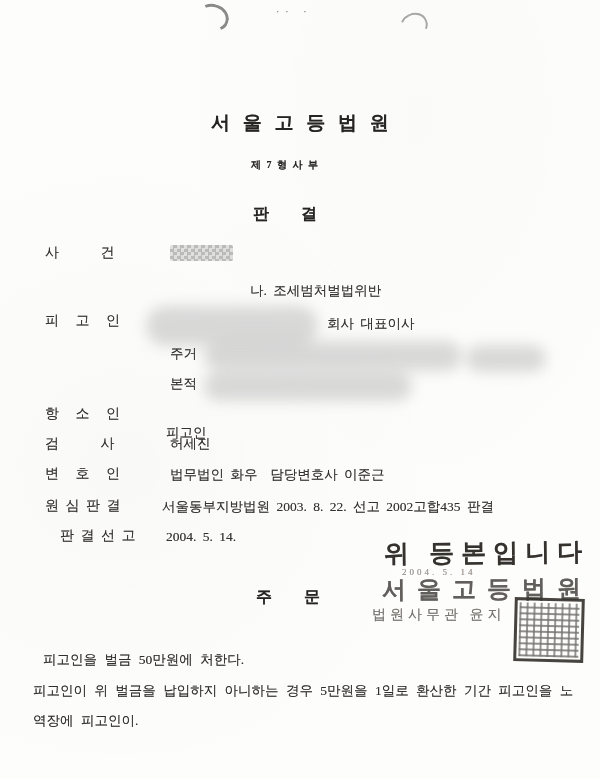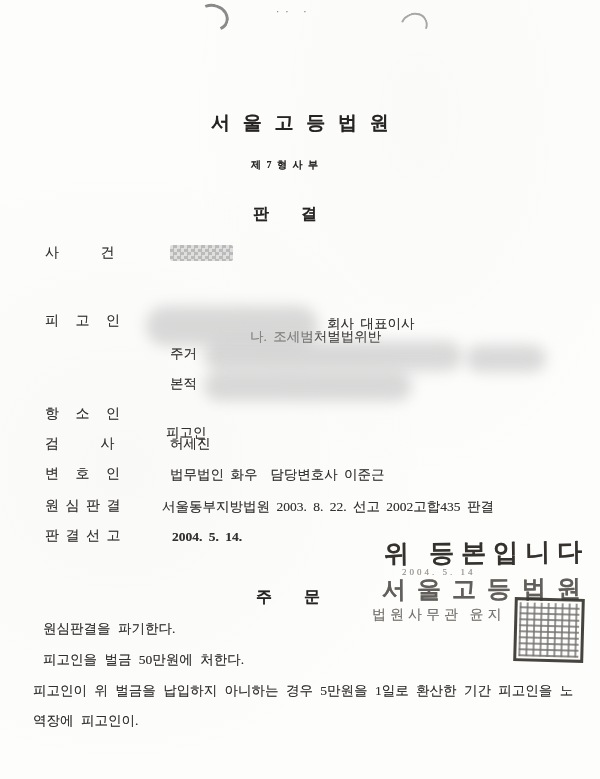--- a/index.html
+++ b/index.html
@@ -66,21 +66,21 @@
   <div class="smudge-arc" id="smudge1"></div>
   <div class="smudge-arc" id="smudge2"></div>
   <div class="t" id="smudge-dots">·· ·</div>
 
   <div class="t hdr" style="left:211px; top:112px; font-size:19px; letter-spacing:4px;">서 울 고 등 법 원</div>
   <div class="t hdr" style="left:251px; top:159px; font-size:10px; letter-spacing:1.5px;">제 7 형 사 부</div>
   <div class="t hdr" style="left:253px; top:204px; font-size:16px;">판        결</div>
 
   <div class="t label" style="top:245px;">사        건</div>
   <div class="pixel-redaction" style="left:170px; top:245px; width:63px; height:16px;"></div>
-  <div class="t val" style="left:250px; top:283px;margin-top:46px;">나. 조세범처벌법위반</div>
+  <div class="t val" style="left:250px; top:283px;">나. 조세범처벌법위반</div>
 
   <div class="t label" style="top:313px;text-align:right;">피   고   인</div>
   <div class="blur-blob" style="left:146px; top:306px; width:172px; height:40px;"></div>
   <div class="t val" style="left:327px; top:316px;">회사 대표이사</div>
 
   <div class="t val" style="left:170px; top:346px;">주거</div>
   <div class="blur-blob" style="left:204px; top:341px; width:258px; height:30px;"></div>
   <div class="blur-blob" style="left:466px; top:345px; width:80px; height:27px;"></div>
 
   <div class="t val" style="left:170px; top:376px;">본적</div>
@@ -91,31 +91,30 @@
 
   <div class="t label" style="top:436px;">검        사</div>
   <div class="t val" style="left:170px; top:436px;">허세진</div>
 
   <div class="t label" style="top:466px;">변   호   인</div>
   <div class="t val" style="left:170px; top:467px;">법무법인 화우  담당변호사 이준근</div>
 
   <div class="t label" style="top:498px;">원 심 판 결</div>
   <div class="t val" style="left:162px; top:499px;">서울동부지방법원 2003. 8. 22. 선고 2002고합435 판결</div>
 
-  <div class="t label" style="top:528px;">판 결 선 고</div>
-  <div class="t val" style="left:172px; top:529px;font-weight:bold;">2004. 5. 14.</div>
+  <div class="t label" style="top:528px;margin-left:15px;">판 결 선 고</div>
+  <div class="t val" style="left:166px; top:529px;">2004. 5. 14.</div>
 
   <div class="t stamp" id="stamp-cert">위 등본입니다</div>
   <div class="t stamp" id="stamp-date">2004. 5. 14</div>
   <div class="t stamp" id="stamp-court">서울고등법원</div>
   <div class="t stamp" id="stamp-clerk">법원사무관 윤지</div>
   <div class="seal">
     <div class="seal-inner"></div>
   </div>
 
   <div class="t hdr" style="left:256px; top:587px; font-size:16px;">주        문</div>
 
-  <div class="t body-line" style="left:43px; top:621px;">원심판결을 파기한다.</div>
   <div class="t body-line" style="left:43px; top:652px;">피고인을 벌금 50만원에 처한다.</div>
   <div class="t body-line" style="left:33px; top:683px;">피고인이 위 벌금을 납입하지 아니하는 경우 5만원을 1일로 환산한 기간 피고인을 노</div>
   <div class="t body-line" style="left:33px; top:713px;">역장에 피고인이.</div>
 
 </div>
 
 </body></html>

